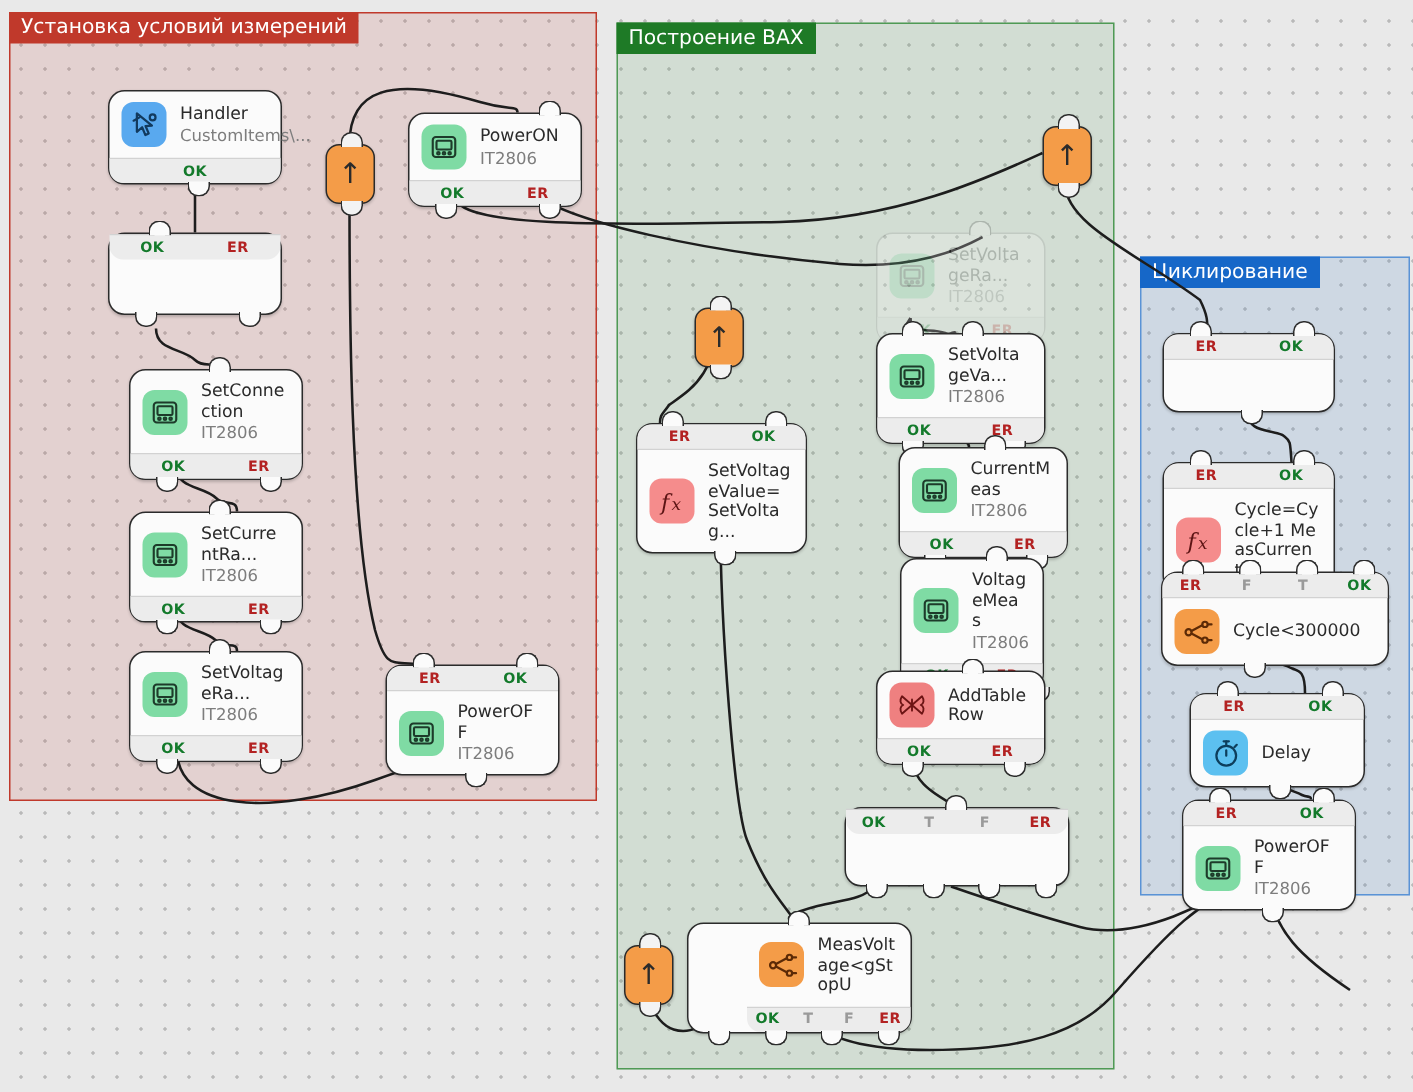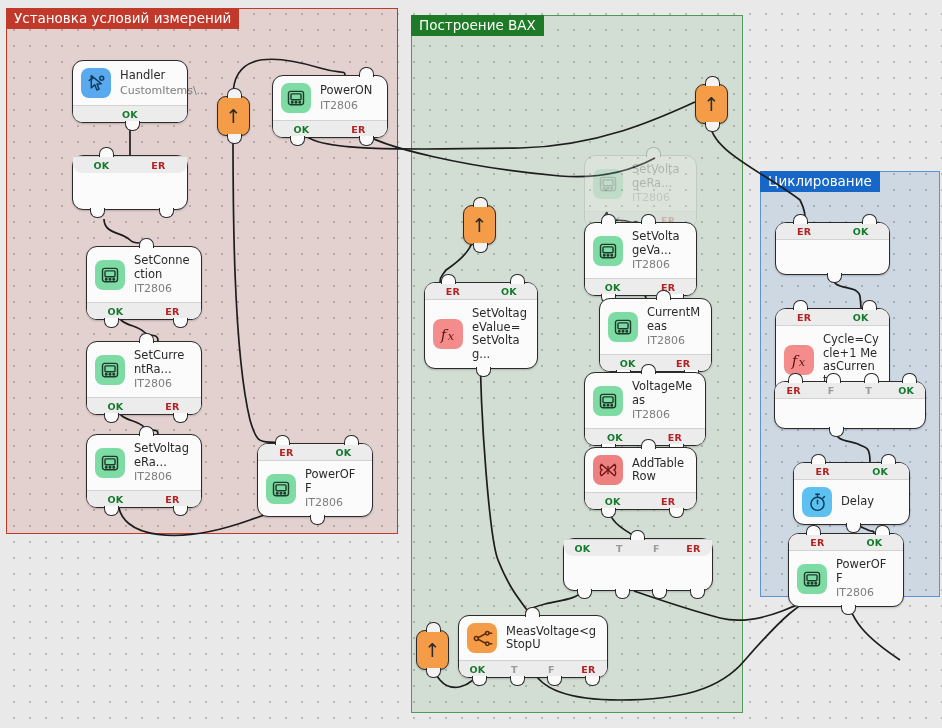--- a/index.html
+++ b/index.html
@@ -334,21 +334,21 @@
           </div>
         </div>
         <div class="ports bot">
           <span class="p p-ok">OK</span>
           <span class="p p-er">ER</span>
         </div>
         <div class="nub up" style="left: 55.65px;"></div>
         <div class="nub dn" style="left: 16.1px;"></div>
         <div class="nub dn" style="left: 83.9px;"></div>
       </div>
-      <div class="node" style="left: 584px; top: 372px; width: 122px; min-height: 57px;">
+      <div class="node" style="left: 600px; top: 372px; width: 96px; min-height: 57px;">
         <div class="nbody">
           <div class="nicon" style="background:#7fdba4">
             <svg width="20" height="20" viewBox="0 0 24 24" stroke="#1d3b2a" stroke-width="1.7" stroke-linecap="round" stroke-linejoin="round" fill="none">
               <rect x="3" y="4" width="18" height="16" rx="2.5"></rect>
               <rect x="6" y="7" width="12" height="7" rx="1"></rect>
               <circle cx="7.5" cy="17" r="1"></circle>
               <circle cx="12" cy="17" r="1"></circle>
               <circle cx="16.5" cy="17" r="1"></circle>
             </svg>
           </div>
@@ -412,21 +412,21 @@
           <span class="p p-t">T</span>
           <span class="p p-f">F</span>
           <span class="p p-er">ER</span>
         </div>
         <div class="nub up" style="left: 65.5px;"></div>
         <div class="nub dn" style="left: 13px;"></div>
         <div class="nub dn" style="left: 50.5px;"></div>
         <div class="nub dn" style="left: 88px;"></div>
         <div class="nub dn" style="left: 125.5px;"></div>
       </div>
-      <div class="node" style="left: 458px; top: 615px; width: 150px; min-height: 53px;">
+      <div class="node" style="left: 458px; top: 615px; width: 150px; min-height: 53px; padding-left: 39px;">
         <div class="nbody">
           <div class="nicon" style="background:#f49c48">
             <svg width="21" height="21" viewBox="0 0 24 24" stroke="#5c2a06" stroke-width="1.7" stroke-linecap="round" stroke-linejoin="round" fill="none">
               <circle cx="5" cy="12" r="2.3"></circle>
               <circle cx="17.5" cy="6" r="2"></circle>
               <circle cx="17.5" cy="18" r="2"></circle>
               <path d="M7.2 11 L15.4 6.6"></path>
               <path d="M7.2 13 L15.4 17.4"></path>
               <path d="M20 6 L22.5 6"></path>
               <path d="M20 18 L22.5 18"></path>
@@ -477,20 +477,36 @@
         <div class="nub up" style="left: 85.5px;"></div>
         <div class="nub dn" style="left: 51px;"></div>
       </div>
       <div class="node" style="left: 774px; top: 381px; width: 152px; min-height: 48px;">
         <div class="ports top">
           <span class="p p-er">ER</span>
           <span class="p p-f">F</span>
           <span class="p p-t">T</span>
           <span class="p p-ok">OK</span>
         </div>
+        <div class="nbody">
+          <div class="nicon" style="background:#f49c48">
+            <svg width="21" height="21" viewBox="0 0 24 24" stroke="#5c2a06" stroke-width="1.7" stroke-linecap="round" stroke-linejoin="round" fill="none">
+              <circle cx="5" cy="12" r="2.3"></circle>
+              <circle cx="17.5" cy="6" r="2"></circle>
+              <circle cx="17.5" cy="18" r="2"></circle>
+              <path d="M7.2 11 L15.4 6.6"></path>
+              <path d="M7.2 13 L15.4 17.4"></path>
+              <path d="M20 6 L22.5 6"></path>
+              <path d="M20 18 L22.5 18"></path>
+            </svg>
+          </div>
+          <div class="ntext">
+            <div class="ntitle">Cycle&lt;300000</div>
+          </div>
+        </div>
         <div class="nub up" style="left: 13.26px;"></div>
         <div class="nub up" style="left: 51.26px;"></div>
         <div class="nub up" style="left: 89.26px;"></div>
         <div class="nub up" style="left: 127.26px;"></div>
         <div class="nub dn" style="left: 54.3px;"></div>
       </div>
       <div class="node" style="left: 793px; top: 462px; width: 117px; min-height: 53px;">
         <div class="ports top">
           <span class="p p-er">ER</span>
           <span class="p p-ok">OK</span>

